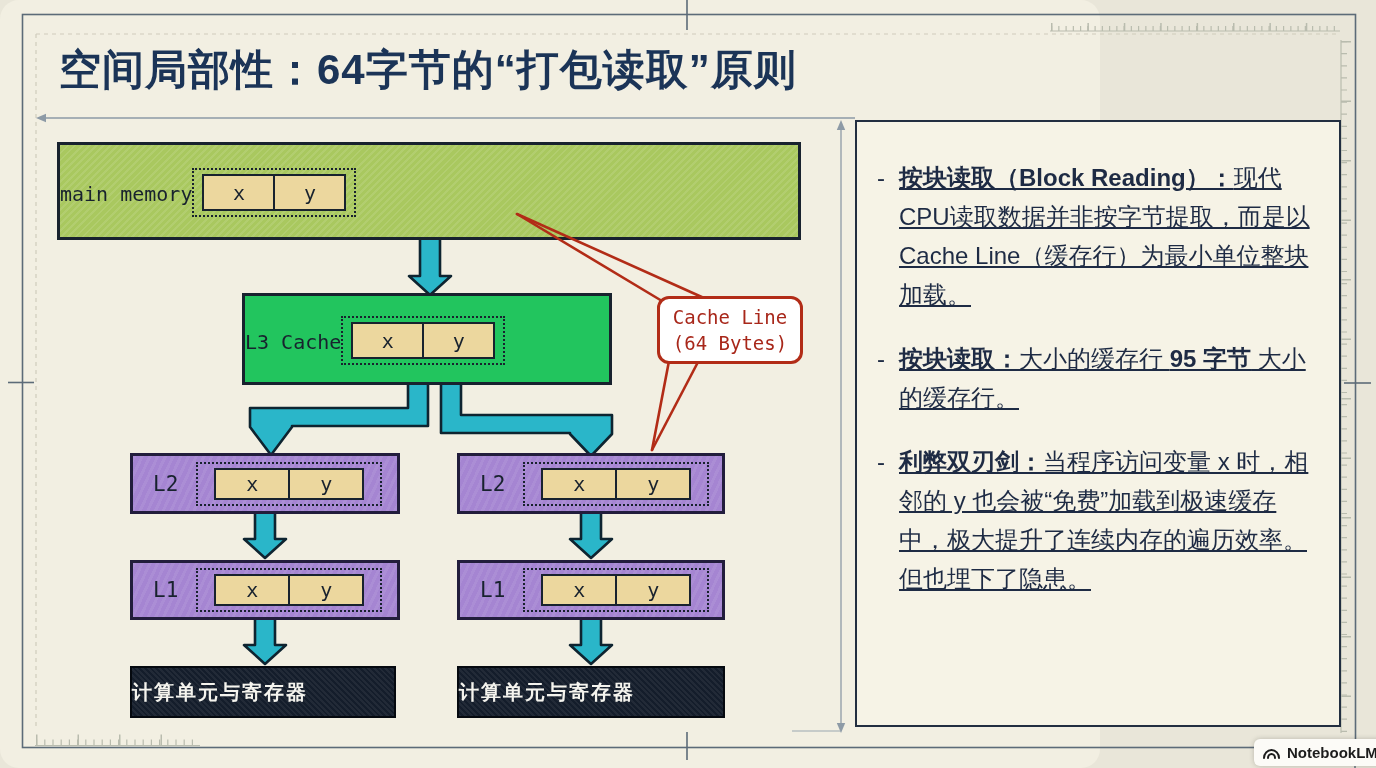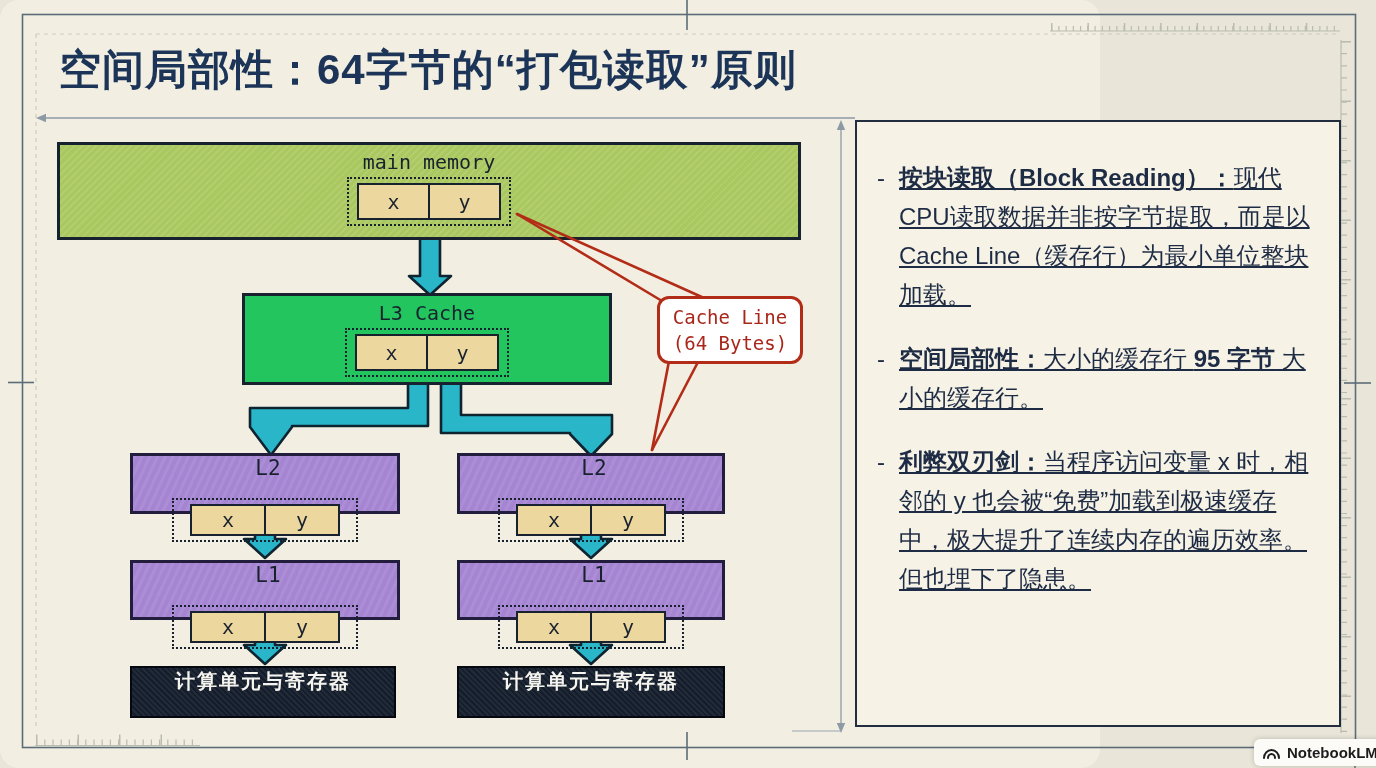--- a/index.html
+++ b/index.html
@@ -7,22 +7,22 @@
   .page{position:relative;width:1100px;height:768px;background:#f2efe2;font-family:"Liberation Sans",sans-serif;border-radius:19px;}
   svg.layer{position:absolute;left:0;top:0;pointer-events:none;}
   .z0{z-index:0}.z1{z-index:1}.z3{z-index:3}
 
   
   .title{position:absolute;left:59px;top:42px;z-index:2;font-size:42px;font-weight:900;
          color:#1b3457;letter-spacing:1px;white-space:nowrap;}
 
   
   .box{position:absolute;z-index:2;box-sizing:border-box;display:flex;}
-  .stack{flex-direction:column;align-items:center;justify-content:flex-start;}
-  .row{flex-direction:column;align-items:center;}
+  .stack{align-items:center;justify-content:flex-start;}
+  .row{flex-direction:row;align-items:center;}
   .mono{font-family:"DejaVu Sans Mono",monospace;color:#18222e;}
 
   .mainmem{left:57px;top:142px;width:744px;height:98px;background:#a9c85f;border:3px solid #18222e;
      background-image:repeating-linear-gradient(135deg,rgba(255,255,255,.10) 0 2px,rgba(0,0,0,0) 2px 5px);}
   .l3{left:242px;top:293px;width:370px;height:92px;background:#22c55e;border:3px solid #18222e;}
   .lvl{background:#a585d2;border:3px solid #221d3c;padding:0 14px;gap:18px;
      background-image:repeating-linear-gradient(115deg,rgba(255,255,255,.07) 0 3px,rgba(0,0,0,0) 3px 7px);}
   .l2l{left:130px;top:453px;width:270px;height:61px;}
   .l2r{left:457px;top:453px;width:268px;height:61px;}
   .l1l{left:130px;top:560px;width:270px;height:60px;}
@@ -202,21 +202,21 @@
     <div>(64 Bytes)</div>
   </div>
 
   <div class="panel">
     <div class="bullet">
       <span class="dash">-</span>
       <span class="btext"><span class="b">按块读取（Block Reading）：</span><span>现代CPU读取数据并非按字节提取，而是以 Cache Line（缓存行）为最小单位整块加载。</span></span>
     </div>
     <div class="bullet">
       <span class="dash">-</span>
-      <span class="btext"><span class="b">空间局部性：</span><span>大小的缓存行 </span><span class="b">95 字节</span><span> 大小的缓存行。</span></span>
+      <span class="btext"><span class="b">按块读取：</span><span>大小的缓存行 </span><span class="b">95 字节</span><span> 大小的缓存行。</span></span>
     </div>
     <div class="bullet">
       <span class="dash">-</span>
       <span class="btext"><span class="b">利弊双刃剑：</span><span>当程序访问变量 x 时，相邻的 y 也会被“免费”加载到极速缓存中，极大提升了连续内存的遍历效率。但也埋下了隐患。</span></span>
     </div>
   </div>
 
   <div class="badge">
     <svg width="19" height="15" viewBox="0 0 19 15">
       <g fill="none" stroke="#1c1c1c" stroke-width="2" stroke-linecap="round">

